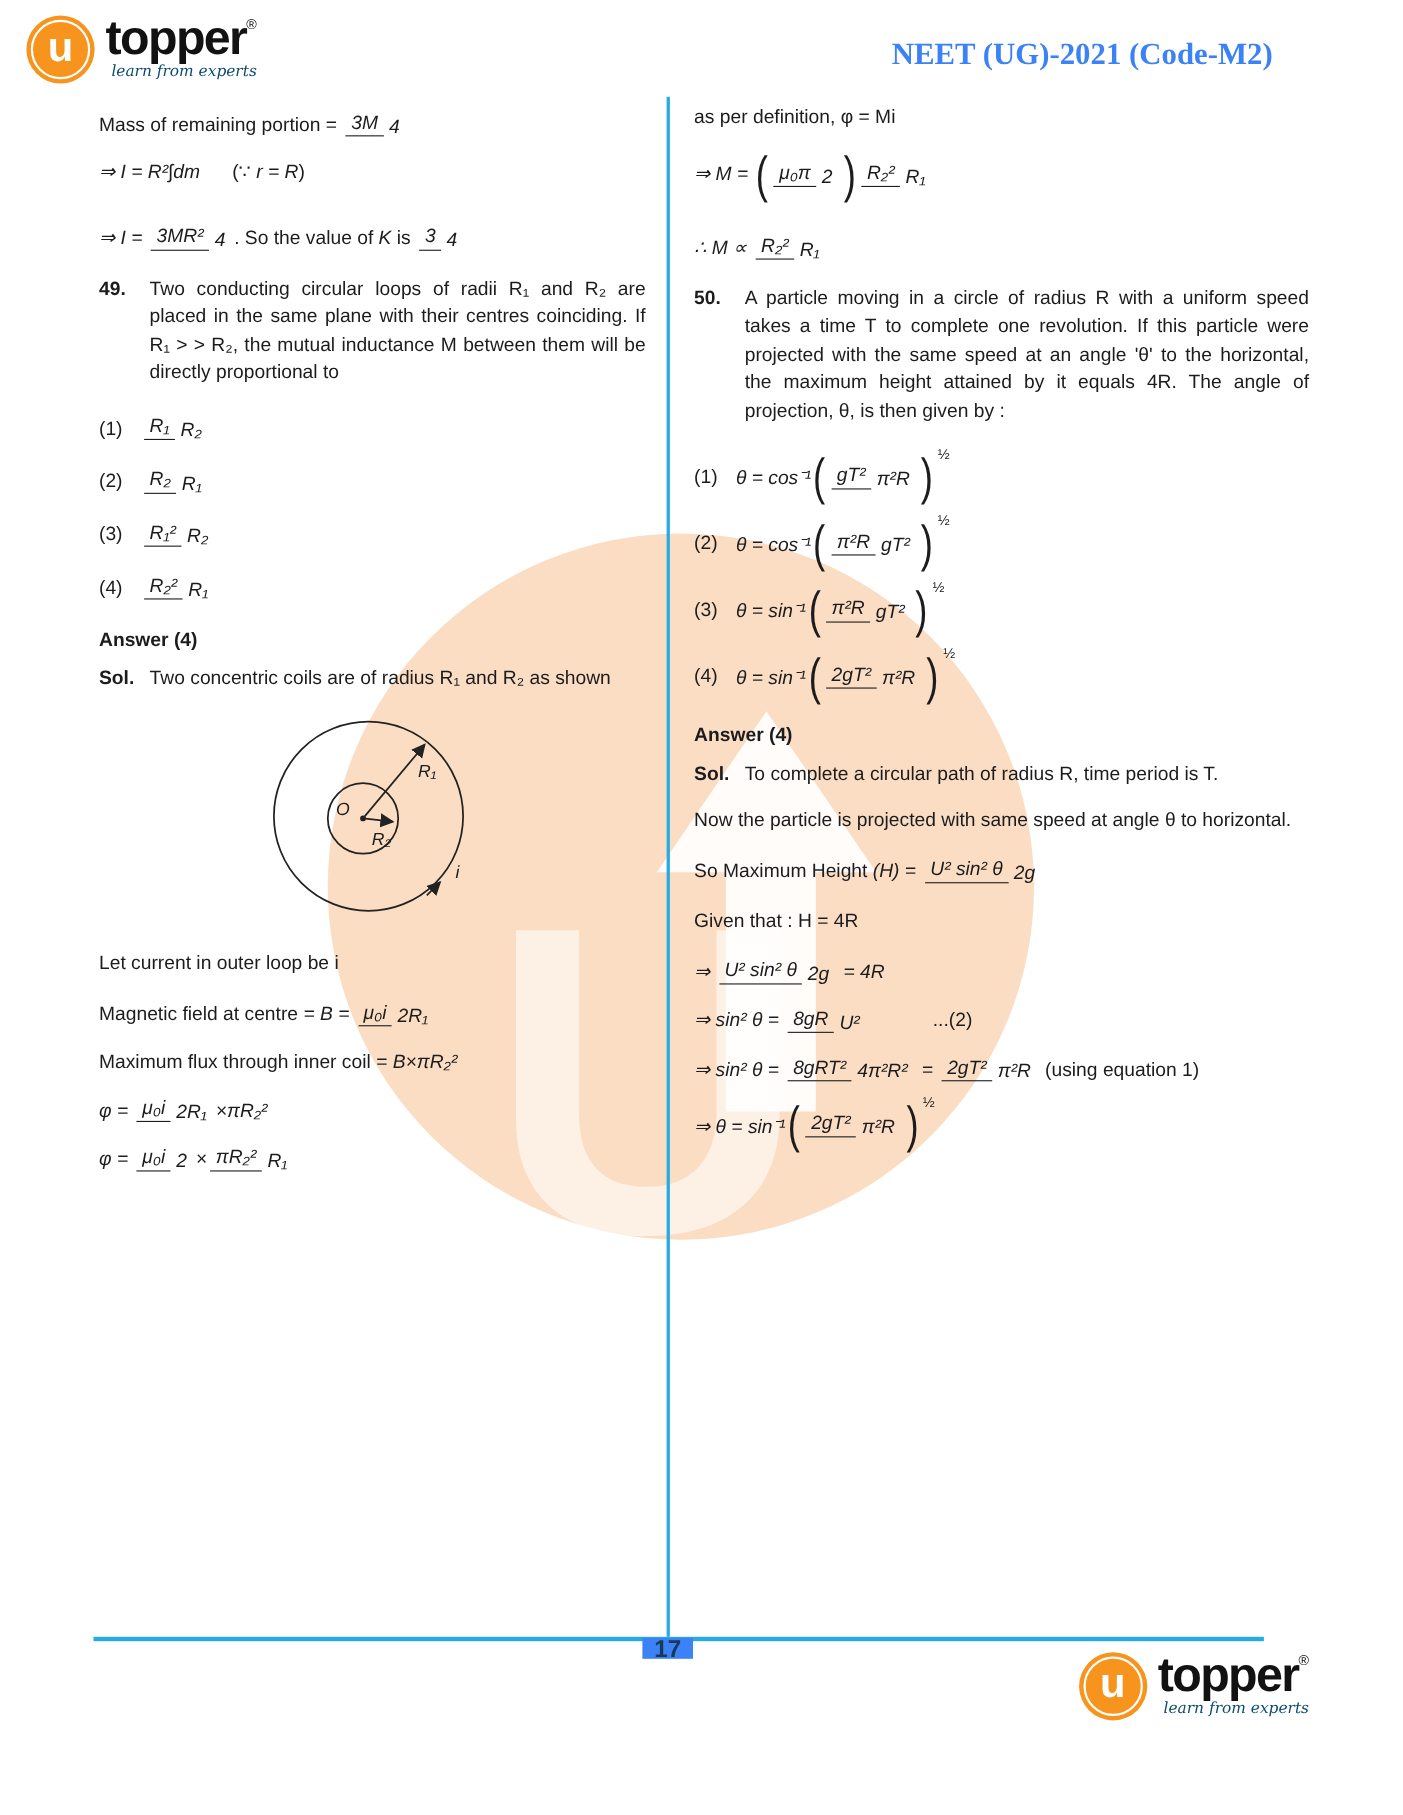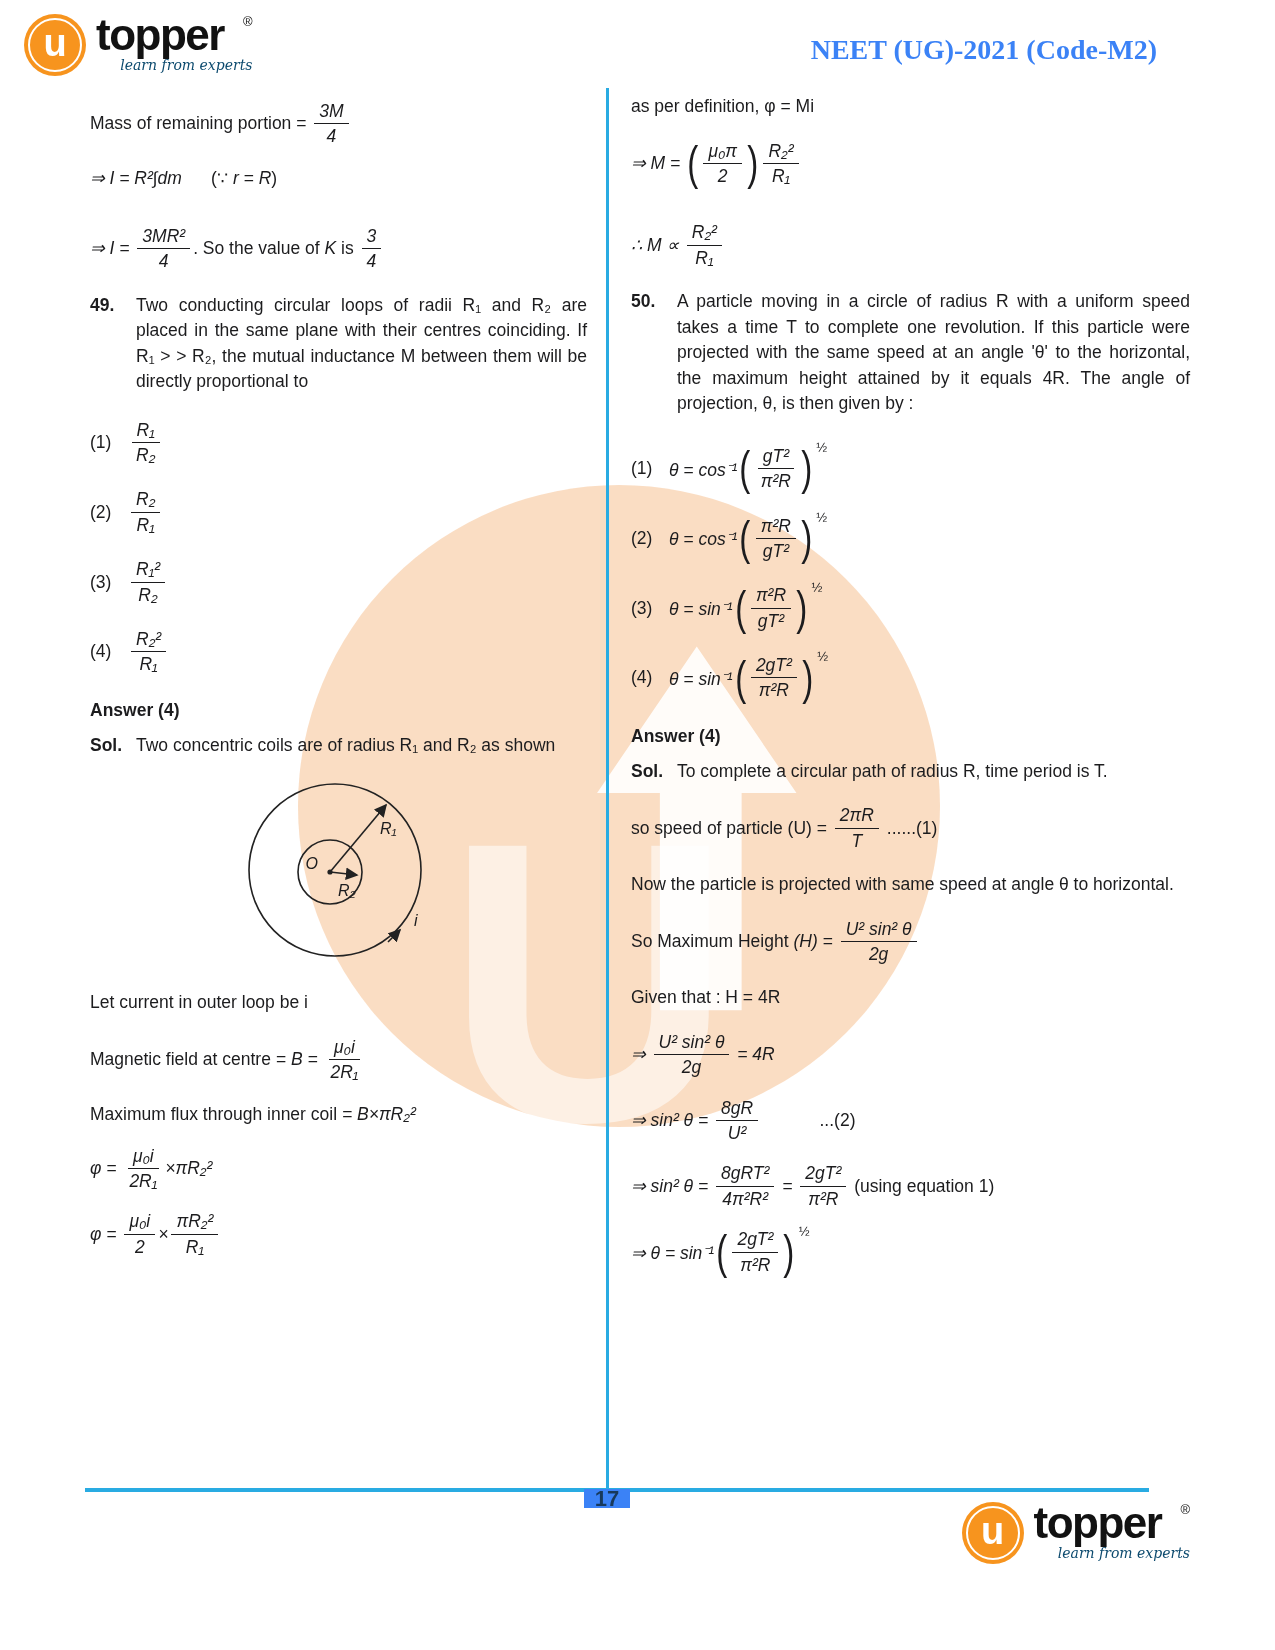--- a/index.html
+++ b/index.html
@@ -7,21 +7,21 @@
     position:relative; width:1275px; height:1650px; background:#fff;
     font-family:"Liberation Sans", sans-serif; color:#1c1c1e; overflow:hidden;
   }
 
   
   .logo { display:flex; align-items:flex-start; gap:10px; }
   .logo-circle { position:relative; width:62px; height:62px; border-radius:50%;
     background:#F7941E; flex:none; display:flex; align-items:center; justify-content:center; }
   .logo-circle::after { content:""; position:absolute; inset:4px; border:2.5px solid #fff; border-radius:50%; }
   .logo-letter { color:#fff; font-weight:800; font-size:38px; line-height:1; margin-top:-5px; z-index:1; }
-  .brand-row { display:flex; align-items:flex-start;gap:19px; }
+  .brand-row { display:flex; align-items:flex-start; }
   .brand { font-size:44px; font-weight:800; letter-spacing:-1.5px; color:#121212; line-height:0.95; }
   .reg { font-size:13px; margin-top:0; color:#121212; }
   .tagline { text-align:right; color:#0c4a6e; font-size:14px; font-style:italic;
     font-family:"DejaVu Serif", serif; margin-top:1px; }
 
   .header-logo { position:absolute; top:14px; left:24px; }
   .doc-title { position:absolute; top:34px; right:118px; font-family:"Liberation Serif", serif;
     font-weight:700; font-size:28px; color:#3b82f6; }
 
   
@@ -33,21 +33,21 @@
   .col-left  { left:0; width:497px; }
   .col-right { left:541px; width:559px; }
   .v-divider { position:absolute; left:516px; top:0; width:3px; height:1400px; background:#29ABE2; }
 
   
   .blk { position:relative; }
   .ind1 { margin-left:46px; }
   .blk-math { display:flex; align-items:center; font-size:17.5px; margin:22px 0; flex-wrap:wrap; }
   .mt { font-style:italic; white-space:pre; }
   .tt { font-style:normal; white-space:pre; }
-  .frac { display:inline-flex; flex-direction:column; align-items:center; font-style:italic;
+  .frac { display:inline-flex; align-items:center; font-style:italic;
     text-align:center; margin:0 3px; line-height:1.05; }
   .frac .num { padding:0 5px 3px; border-bottom:1.7px solid #1c1c1e; }
   .frac .den { padding:3px 5px 0; }
   .bp { font-style:normal; font-size:46px; font-weight:300; line-height:0.75; transform:scaleX(.72); color:#1c1c1e; }
   .pow { font-style:normal; font-size:13px; transform:translateY(-21px); margin-left:2px; }
 
   .blk-question { display:flex; font-size:17.5px; line-height:1.46; margin:16px 0 14px; }
   .qnum { width:46px; flex:none; font-weight:700; }
   .qtext { flex:1; text-align:justify; }
 
@@ -302,28 +302,20 @@
             </span>
             <span class="bp">)</span>
             <span class="pow">½</span>
           </span>
         </div>
         <div class="blk blk-answer">Answer (4)</div>
         <div class="blk blk-sol">
           <span class="sollabel">Sol.</span>
           <div class="soltext">To complete a circular path of radius R, time period is T.</div>
         </div>
-        <div class="blk blk-math ind1">
-          <span class="tt">so speed of particle (U) = </span>
-          <span class="frac">
-            <span class="num">2πR</span>
-            <span class="den">T</span>
-          </span>
-          <span class="tt"> ......(1)</span>
-        </div>
         <div class="blk blk-para ind1">Now the particle is projected with same speed at angle θ to horizontal.</div>
         <div class="blk blk-math ind1">
           <span class="tt">So Maximum Height </span>
           <span class="mt">(H) = </span>
           <span class="frac">
             <span class="num">U² sin² θ</span>
             <span class="den">2g</span>
           </span>
         </div>
         <div class="blk blk-para ind1" style="margin-top: 20px;">Given that : H = 4R</div>

